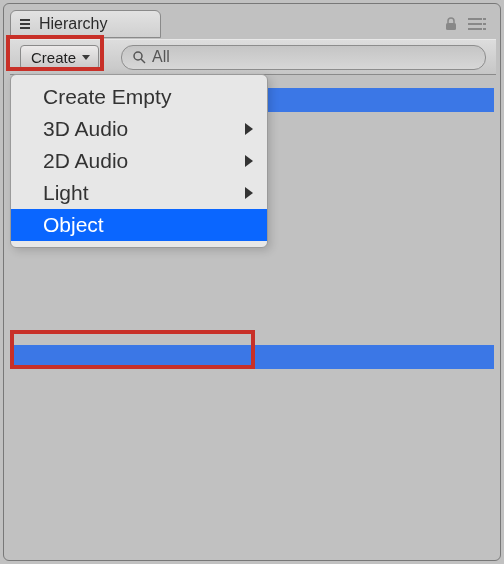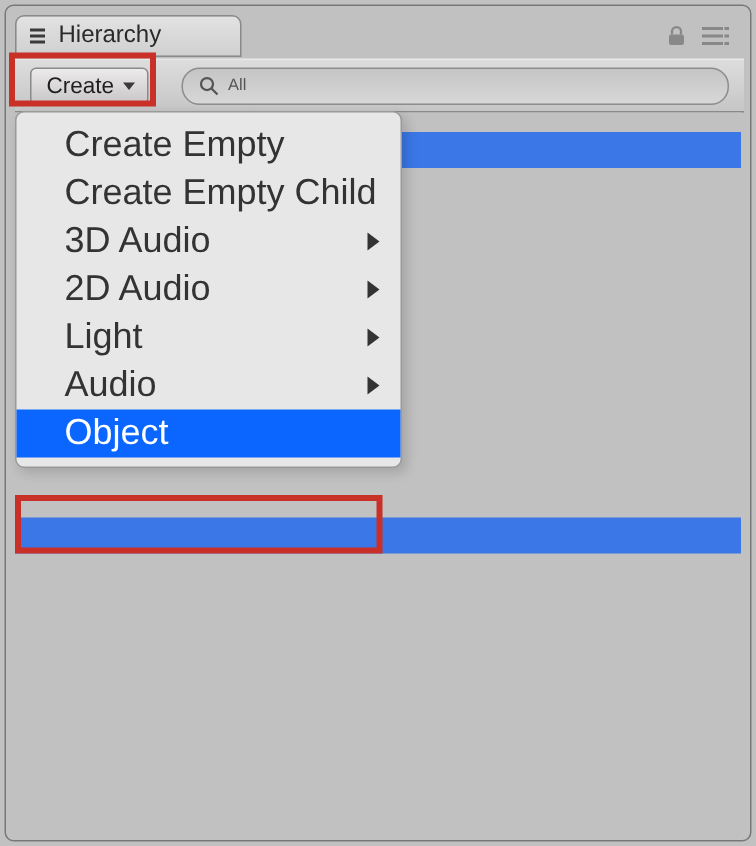--- a/index.html
+++ b/index.html
@@ -121,21 +121,21 @@
     padding: 0 10px;
     gap: 6px;
   }
   .search .mag {
     width: 14px; height: 14px;
     position: relative;
   }
   .search .mag svg { width: 14px; height: 14px; }
   .search-text {
     color: #555;
-    font-size: 11px;
+    font-size: 16px;
   }
   .content {
     position: absolute;
     left: 6px; right: 6px;
     top: 71px; bottom: 6px;
     background: #c1c1c1;
   }
   .hi-bar {
     position: absolute;
     left: 0; right: 0;
@@ -153,21 +153,21 @@
     border-radius: 6px;
     box-shadow: 3px 3px 8px rgba(0,0,0,0.15);
     padding: 6px 0;
   }
   .menu-item {
     display: flex;
     align-items: center;
     justify-content: space-between;
     height: 32px;
     padding: 0 14px 0 32px;
-    font-size: 24px;
+    font-size: 21px;
     color: #333;
     cursor: pointer;
   }
   .menu-item .arrow {
     width: 0; height: 0;
     border-top: 6px solid transparent;
     border-bottom: 6px solid transparent;
     border-left: 8px solid #333;
   }
   .menu-item.selected {
@@ -233,37 +233,30 @@
     <div class="hi-bar cam"></div>
   </div>
 
 </div>
 
 <div class="dropdown" id="dropdown">
     <div class="menu-item">
       <span>Create Empty</span>
     </div>
     <div class="menu-item">
-      <span>Create Empty Child</span>
-    </div>
-    <div class="menu-item">
       <span>3D Audio</span>
       <span class="arrow"></span>
     </div>
     <div class="menu-item">
       <span>2D Audio</span>
       <span class="arrow"></span>
     </div>
     <div class="menu-item">
       <span>Light</span>
       <span class="arrow"></span>
     </div>
-    <div class="menu-item">
-      <span>Audio</span>
-      <span class="arrow"></span>
-    </div>
     <div class="menu-item selected">
       <span>Object</span>
     </div>
   </div>
 
 <div class="red-box create"></div>
 <div class="red-box camera"></div>
 
 </body></html>

